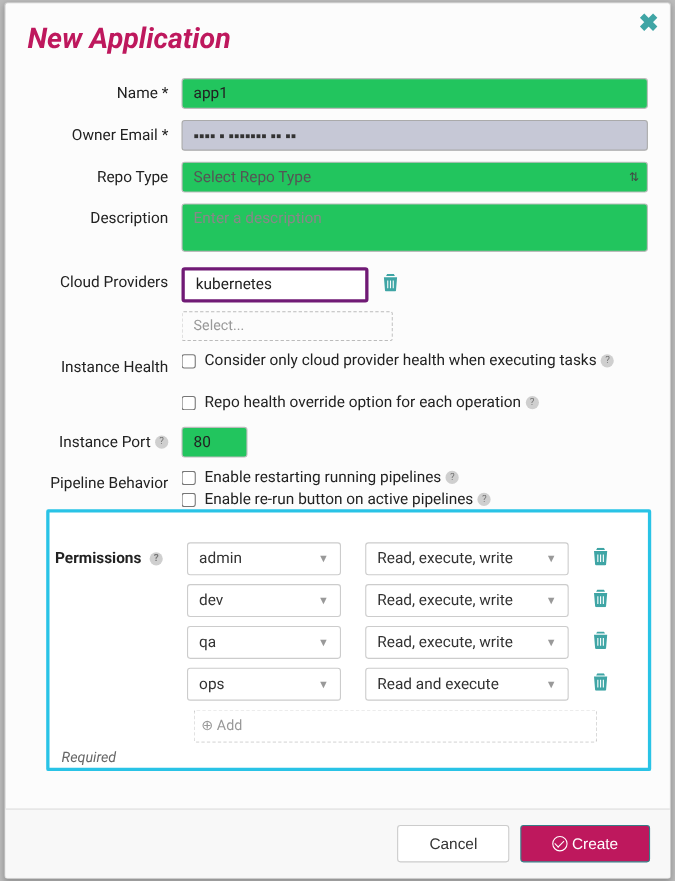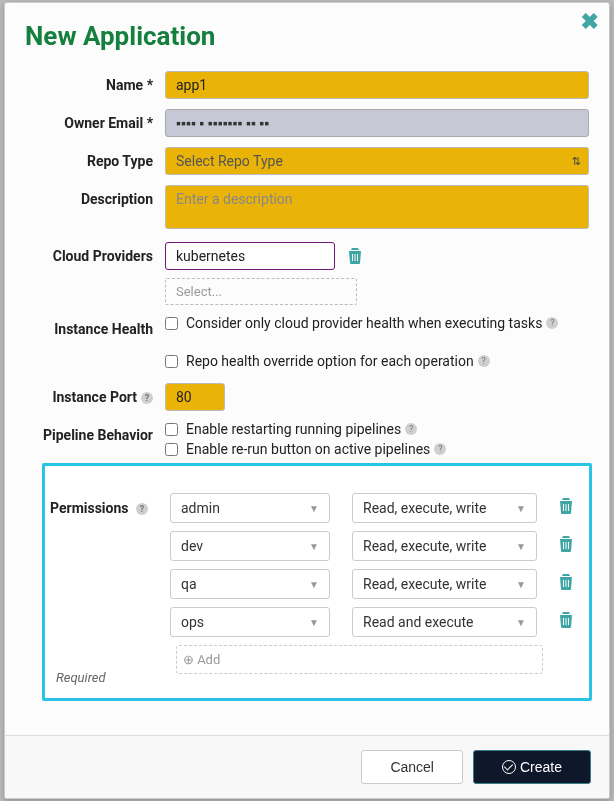--- a/index.html
+++ b/index.html
@@ -29,21 +29,22 @@
       flex-direction: column;
       box-shadow: 0 2px 6px rgba(0,0,0,0.25);
     }
     .modal-header {
       padding: 18px 20px 0 20px;
       position: relative;
     }
     .modal-title {
       font-size: 26px;
       font-weight: 700;
-      color: #15803d;
+      color: #be185d;
+      font-style: italic;
     }
     .close-btn {
       position: absolute;
       top: 8px;
       right: 10px;
       color: #3fa5a5;
       font-size: 22px;
       font-weight: 700;
       cursor: pointer;
       line-height: 1;
@@ -56,36 +57,36 @@
     .form-row {
       display: flex;
       align-items: flex-start;
       margin-bottom: 10px;
       font-size: 14px;
     }
     .form-label {
       width: 140px;
       text-align: right;
       padding-right: 12px;
-      font-weight: 700;
+      font-weight: 400;
       color: #222;
       line-height: 28px;
     }
     .form-control-area {
       flex: 1;
     }
     input[type=text], textarea, select {
       width: 100%;
       padding: 5px 10px;
       border: 1px solid #bbb;
       border-radius: 3px;
       font-size: 14px;
       font-family: inherit;
       color: #222;
-      background: #eab308;
+      background: #22c55e;
     }
     input.short { width: 60px; }
     textarea { resize: none; height: 44px; }
     textarea::placeholder { color: #888; }
     .masked-input {
       background: #c6c8d6;
       color: #333;
       border: 1px solid #aaa;
       border-radius: 3px;
       padding: 5px 10px;
@@ -107,21 +108,21 @@
       position: absolute;
       right: 8px;
       top: 50%;
       transform: translateY(-50%);
       font-size: 11px;
       color: #444;
       pointer-events: none;
     }
     .tag {
       display: inline-block;
-      border: 1px solid #701a75;
+      border: 3px solid #701a75;
       border-radius: 3px;
       padding: 5px 10px;
       font-size: 14px;
       background: #fff;
       color: #222;
       min-width: 170px;
     }
     .trash-icon {
       color: #3fa5a5;
       cursor: pointer;
@@ -197,21 +198,21 @@
       border-radius: 3px;
       padding: 6px 10px;
       display: flex;
       align-items: center;
       justify-content: space-between;
       background: #fff;
       cursor: pointer;
       font-size: 14px;
       color: #333;
     }
-    .dropdown.role { width: 160px; }
+    .dropdown.role { width: 140px; }
     .dropdown.perm { width: 185px; }
     .caret-down {
       margin-left: 6px;
       color: #999;
       font-size: 10px;
     }
     .perm-trash {
       color: #3fa5a5;
       cursor: pointer;
     }
@@ -221,21 +222,21 @@
       border-radius: 3px;
       text-align: left;
       padding: 6px;
       color: #999;
       font-size: 13px;
       cursor: pointer;
       width: 367px;
     }
     .required-note {
       position: absolute;
-      bottom: 16px;
+      bottom: 4px;
       left: 14px;
       font-style: italic;
       color: #666;
       font-size: 13px;
     }
     .modal-footer {
       border-top: 1px solid #ddd;
       padding: 14px 18px;
       display: flex;
       justify-content: flex-end;
@@ -245,21 +246,21 @@
     .btn {
       padding: 8px 28px;
       border-radius: 3px;
       font-size: 14px;
       cursor: pointer;
       border: 1px solid #ccc;
       background: #fff;
       color: #333;
     }
     .btn-primary {
-      background: #0f172a;
+      background: #be185d;
       border-color: #367d87;
       color: #fff;
       display: flex;
       align-items: center;
       gap: 4px;
     }
     .check-circle {
       display: inline-block;
       width: 14px;
       height: 14px;

